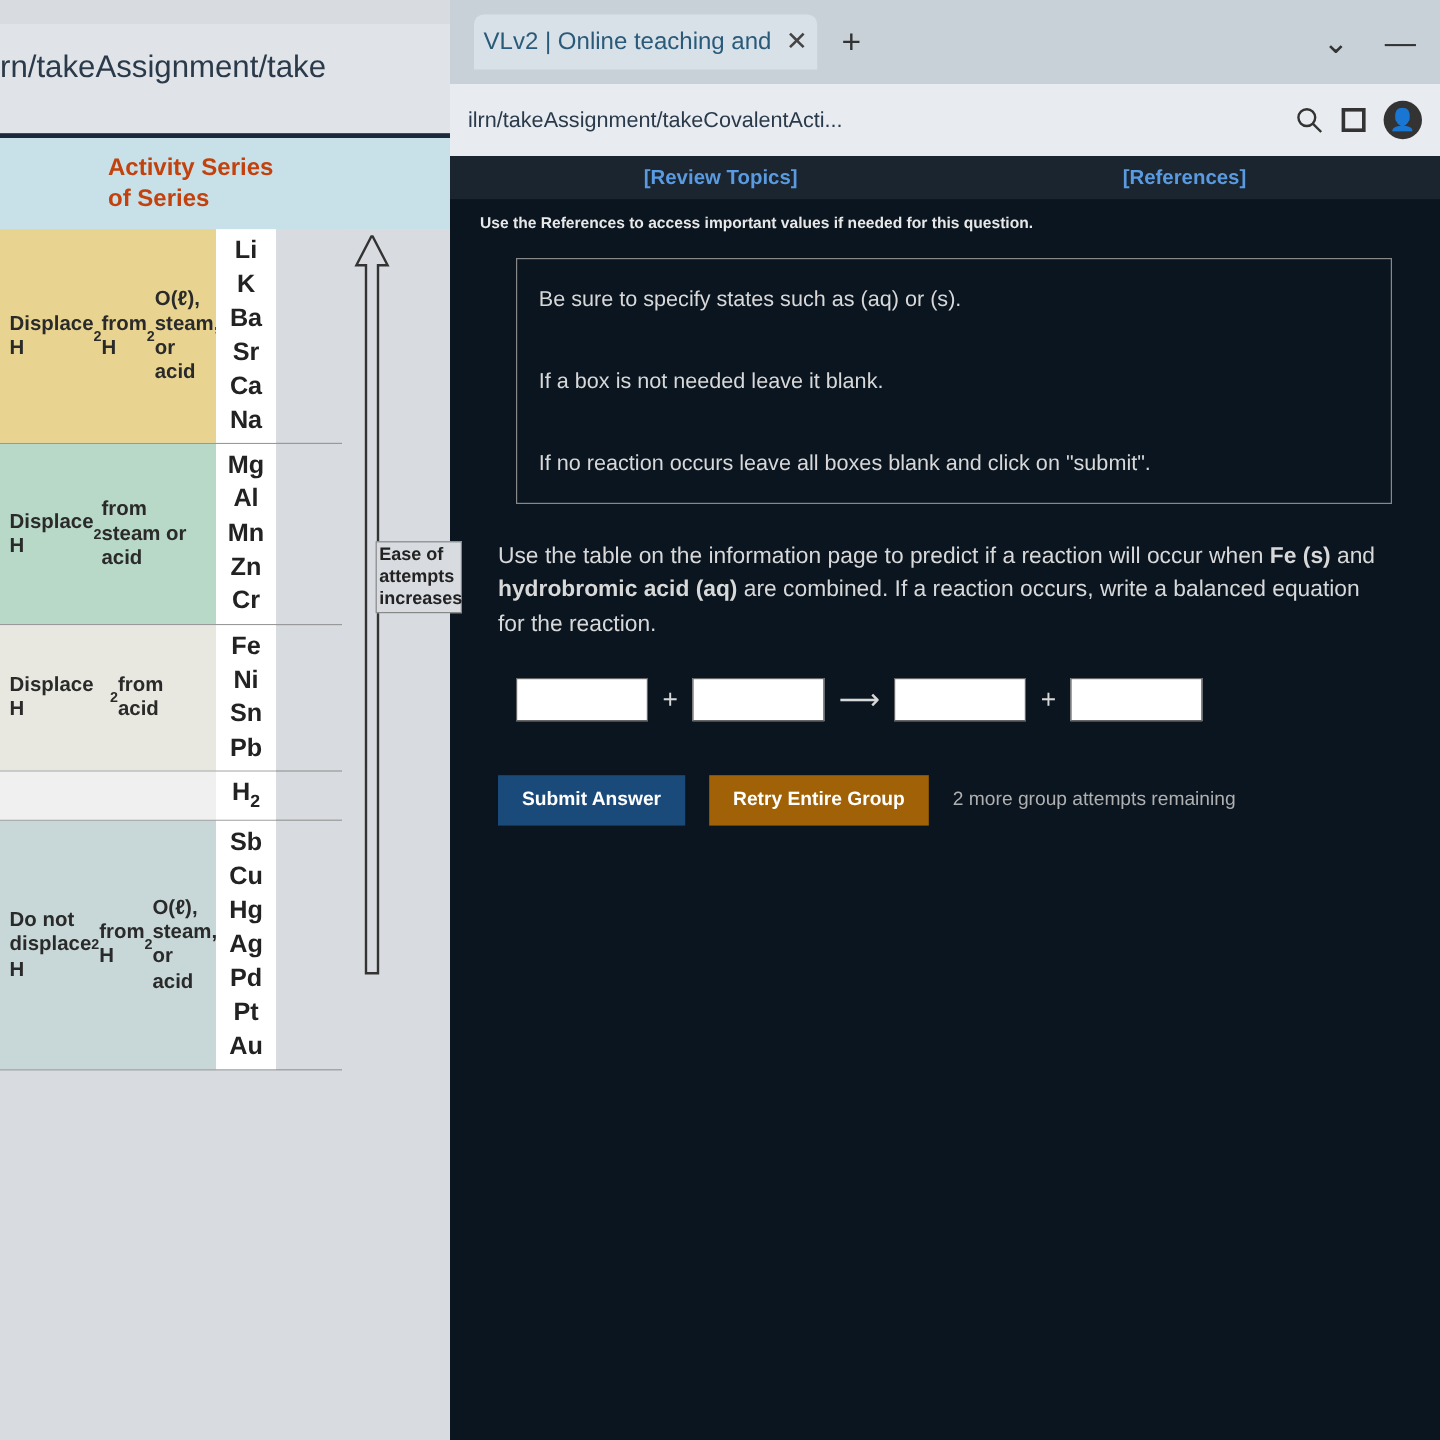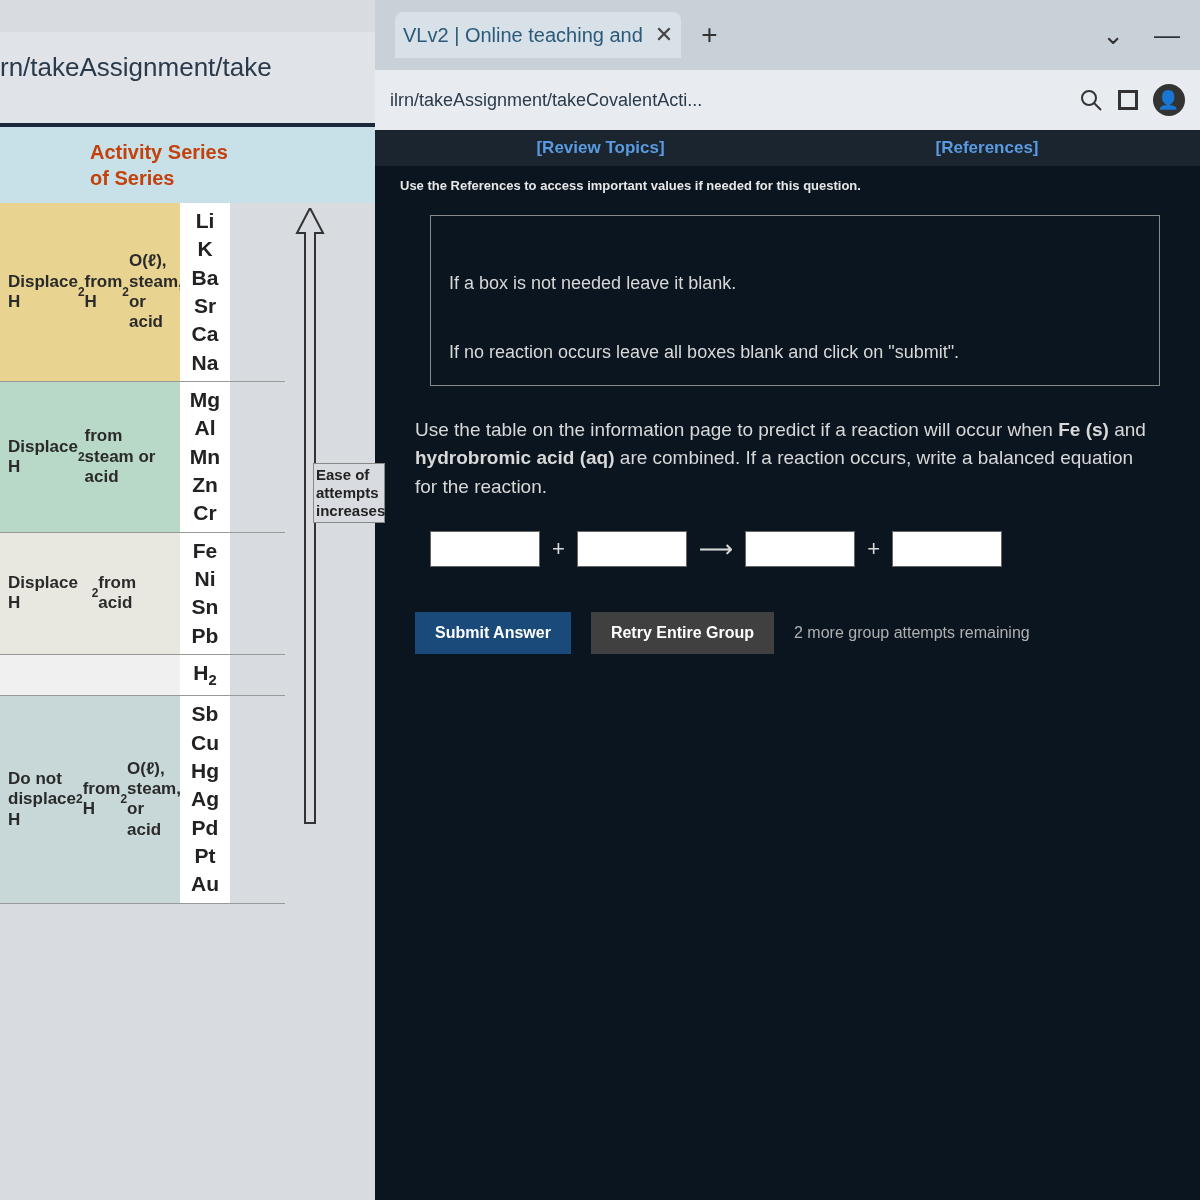--- a/index.html
+++ b/index.html
@@ -8,21 +8,21 @@
     background: #3a4a5a;
     width: 1200px;
     height: 1200px;
     overflow: hidden;
     display: flex;
   }
   .left-panel {
     width: 375px;
     background: #d8dce0;
     position: relative;
-    padding-top: 32px;
+    padding-top: 20px;
   }
   .url-bar-left {
     font-size: 26px;
     color: #2a3a4a;
     padding: 20px 10px 40px 0;
     background: #e0e4e8;
     border-bottom: 4px solid #1a2a3a;
   }
   .activity-title {
     background: #c8e0e8;
@@ -199,21 +199,21 @@
   }
   .btn {
     padding: 12px 20px;
     font-size: 16px;
     font-weight: bold;
     color: #fff;
     border: none;
     cursor: pointer;
   }
   .btn-submit { background: #1a4a7a; }
-  .btn-retry { background: #404040; }
+  .btn-retry { background: #a16207; }
   .attempts { color: #b0b0b0; font-size: 16px; }
   sub { font-size: 0.7em; }
   .avatar-icon {
     width: 32px; height: 32px; border-radius: 50%; background: #333;
     display: flex; align-items: center; justify-content: center; color: #fff;
   }
   .stop-icon { width: 20px; height: 20px; border: 3px solid #333; }
 </style>
 </head>
 <body>
@@ -283,21 +283,21 @@
         <span class="avatar-icon">👤</span>
       </span>
   </div>
   <div class="content-area">
     <div class="top-links">
       <a href="#">[Review Topics]</a>
       <a href="#">[References]</a>
     </div>
     <div class="instruction-line">Use the References to access important values if needed for this question.</div>
     <div class="hint-box">
-      <br>
+      <div>Be sure to specify states such as (aq) or (s).</div><br>
       <div>If a box is not needed leave it blank.</div><br>
       <div>If no reaction occurs leave all boxes blank and click on "submit".</div>
     </div>
     <div class="question-text">
       <span>Use the table on the information page to predict if a reaction will occur when </span>
       <b>Fe (s)</b>
       <span> and </span>
       <b>hydrobromic acid (aq)</b>
       <span> are combined. If a reaction occurs, write a balanced equation for the reaction.</span>
     </div>

